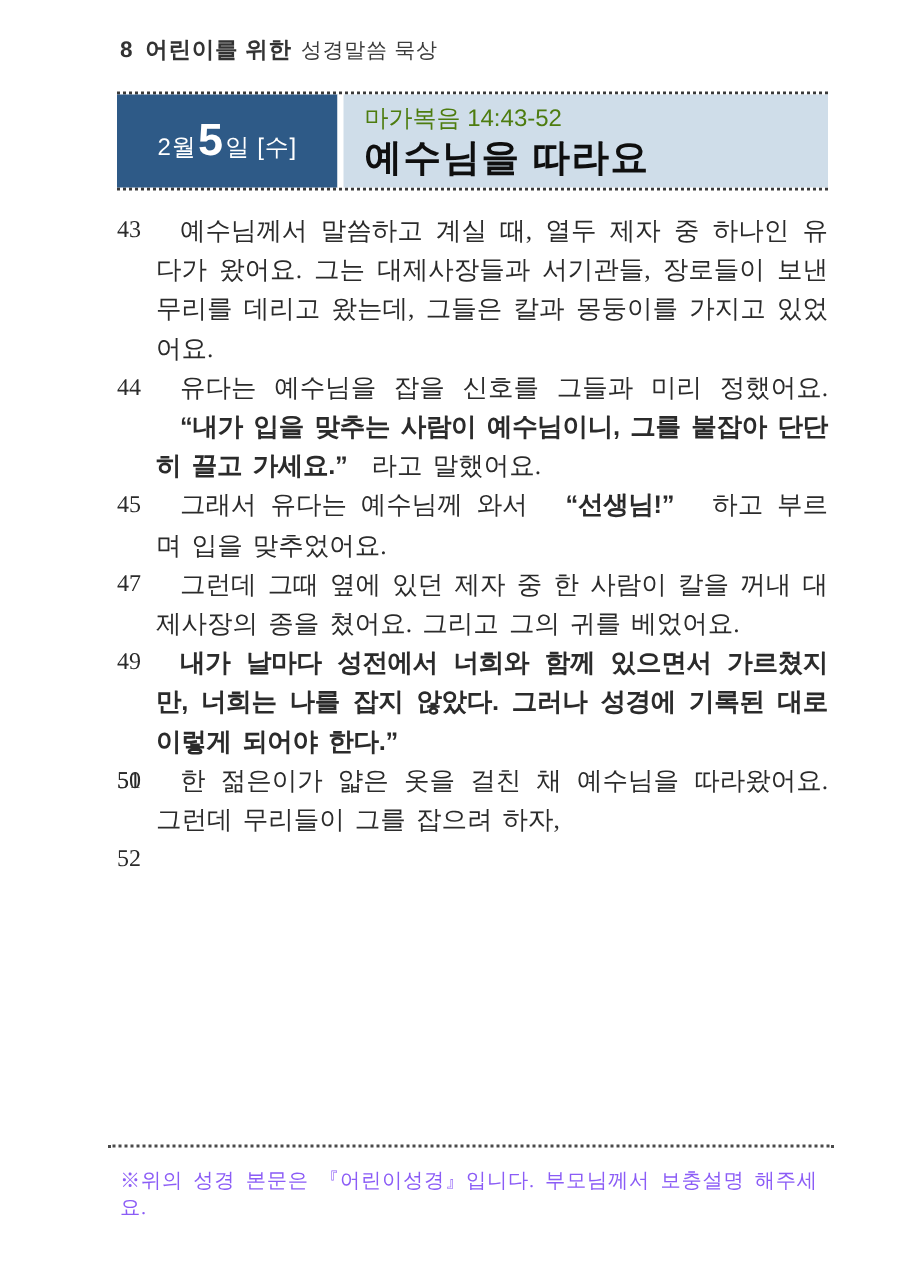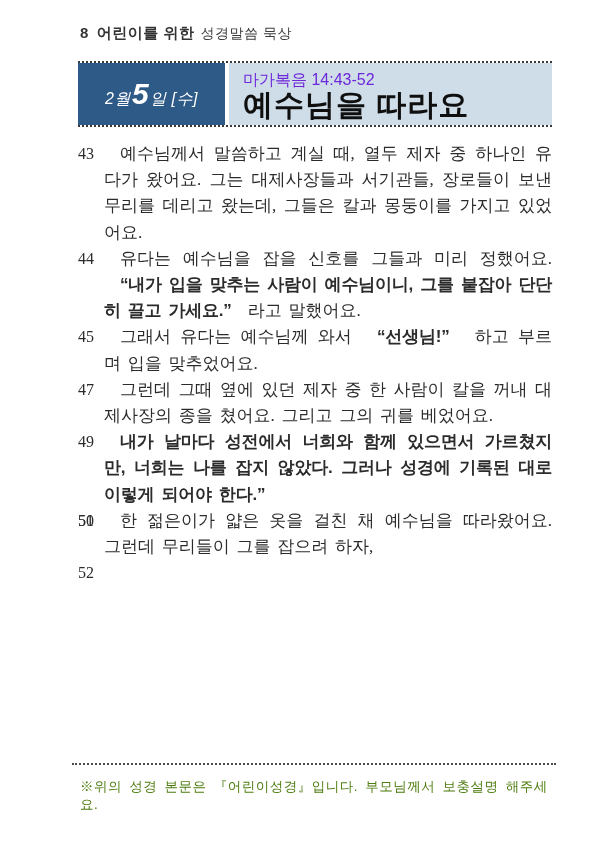--- a/index.html
+++ b/index.html
@@ -39,33 +39,33 @@
     display:flex;
   }
   .date-box{
     width:147px;height:100%;
     background:var(--date-box-bg);
     color:#ffffff;
     display:flex;align-items:center;justify-content:center;
     font-family:"Liberation Sans","DejaVu Sans",sans-serif;
     flex:none;
   }
-  .date-line{font-size:16px;letter-spacing:0.5px;white-space:nowrap;font-style:italic;}
+  .date-line{font-size:16px;letter-spacing:0.5px;white-space:nowrap;}
   .date-line .big-day{font-size:30px;font-weight:700;margin:0 1px;}
   .header-gap{width:4px;background:#ffffff;flex:none;}
   .title-box{
     flex:1;height:100%;
     background:var(--title-box-bg);
     box-sizing:border-box;
     padding:7px 0 0 14px;
     font-family:"Liberation Sans","DejaVu Sans",sans-serif;
     overflow:hidden;
   }
-  .scripture-ref{font-size:16px;color:#6d28d9;line-height:20px;}
-  .lesson-title{font-size:30px;font-weight:800;color:#0f0f0f;line-height:30px;letter-spacing:1px;}
+  .scripture-ref{font-size:16px;color:#4d7c0f;line-height:20px;}
+  .lesson-title{font-size:25px;font-weight:800;color:#0f0f0f;line-height:30px;letter-spacing:1px;}
   
   .verse-list{
     position:absolute;top:141px;left:78px;right:76px;
     font-size:17px;line-height:26.2px;color:var(--ink);
   }
   .verse{
     position:relative;
     padding-left:26px;
     text-align:justify;
     word-spacing:2.5px;
@@ -80,23 +80,23 @@
     font-weight:700;
     letter-spacing:-0.2px;
   }
   
   .footer-rule{
     position:absolute;top:763px;left:72px;right:72px;
     border-top:2px dotted #4a4a4a;
   }
   .footer-note{
     position:absolute;top:778px;left:80px;right:70px;
-    font-size:13.5px;color:#4d7c0f;
+    font-size:13.5px;color:#8b5cf6;
     word-spacing:3px;letter-spacing:0.5px;
-    font-family:Liberation Sans, sans-serif;
+    font-family:Liberation Serif, serif;
   }
 </style>
 </head>
 <body>
 
 <div class="page">
 
   <div class="running-header">
     <span class="pgnum">8</span><span class="strong">어린이를 위한</span><span class="light">성경말씀 묵상</span>
   </div>

